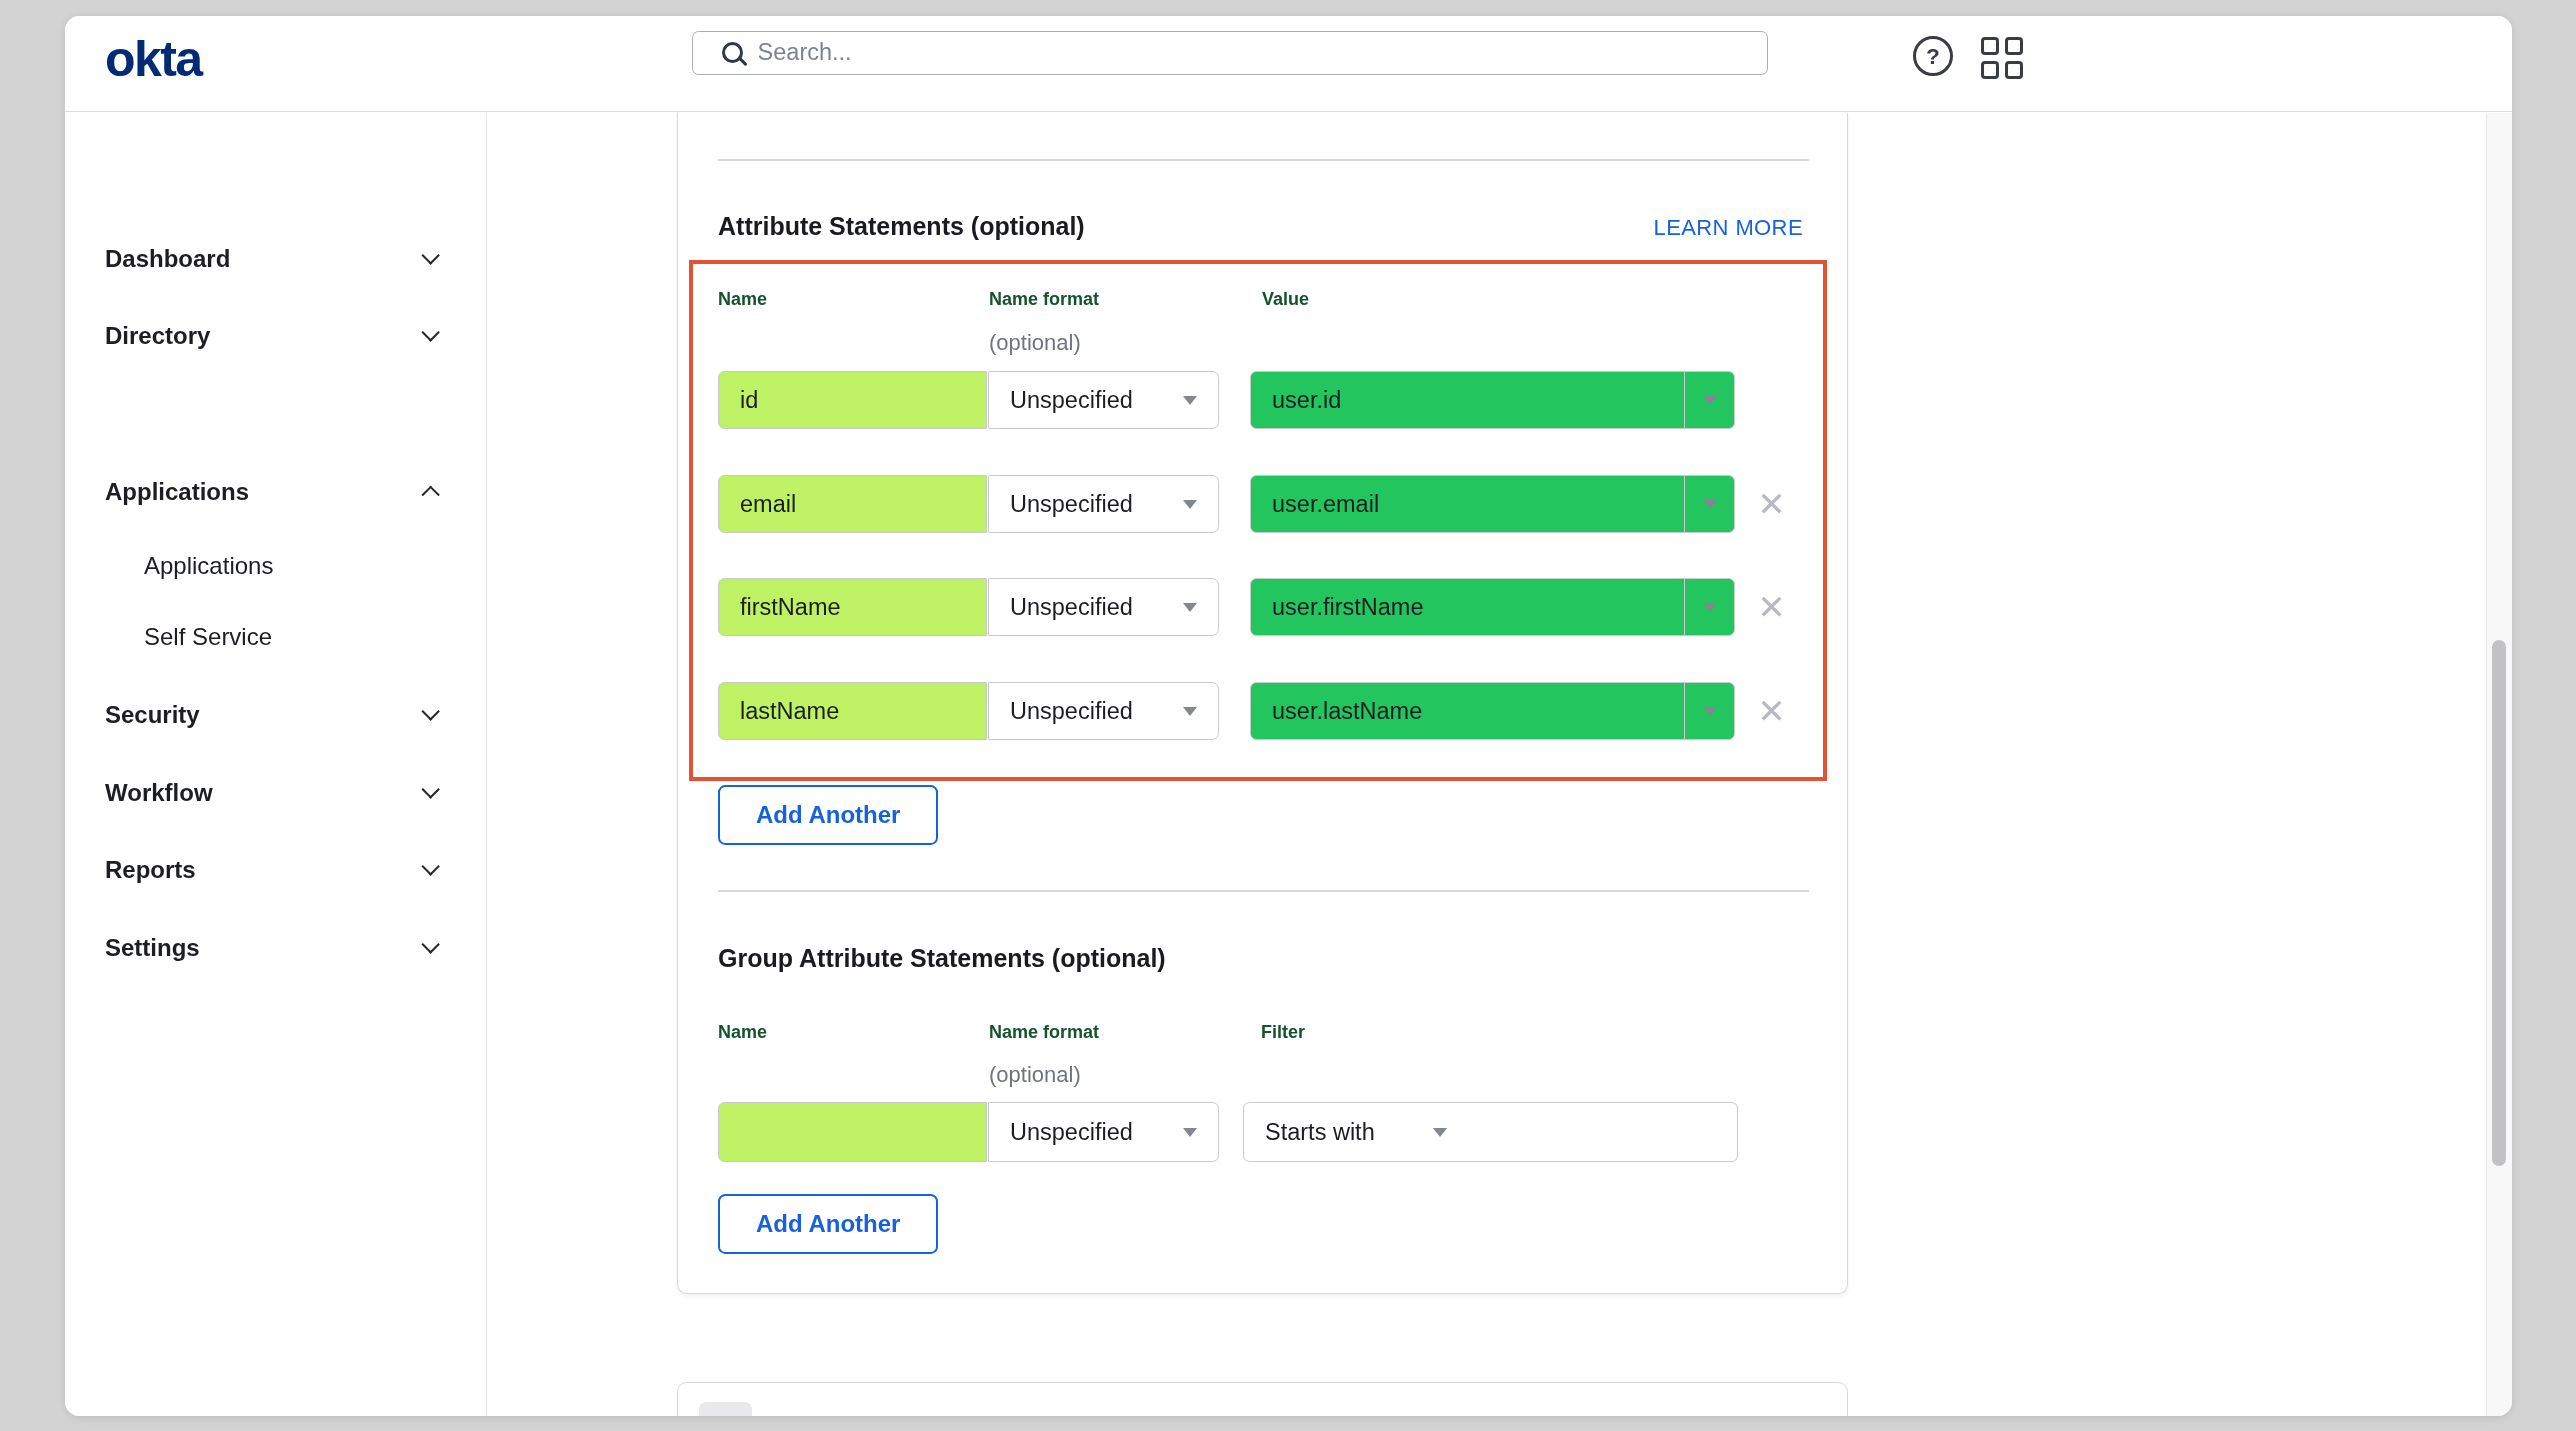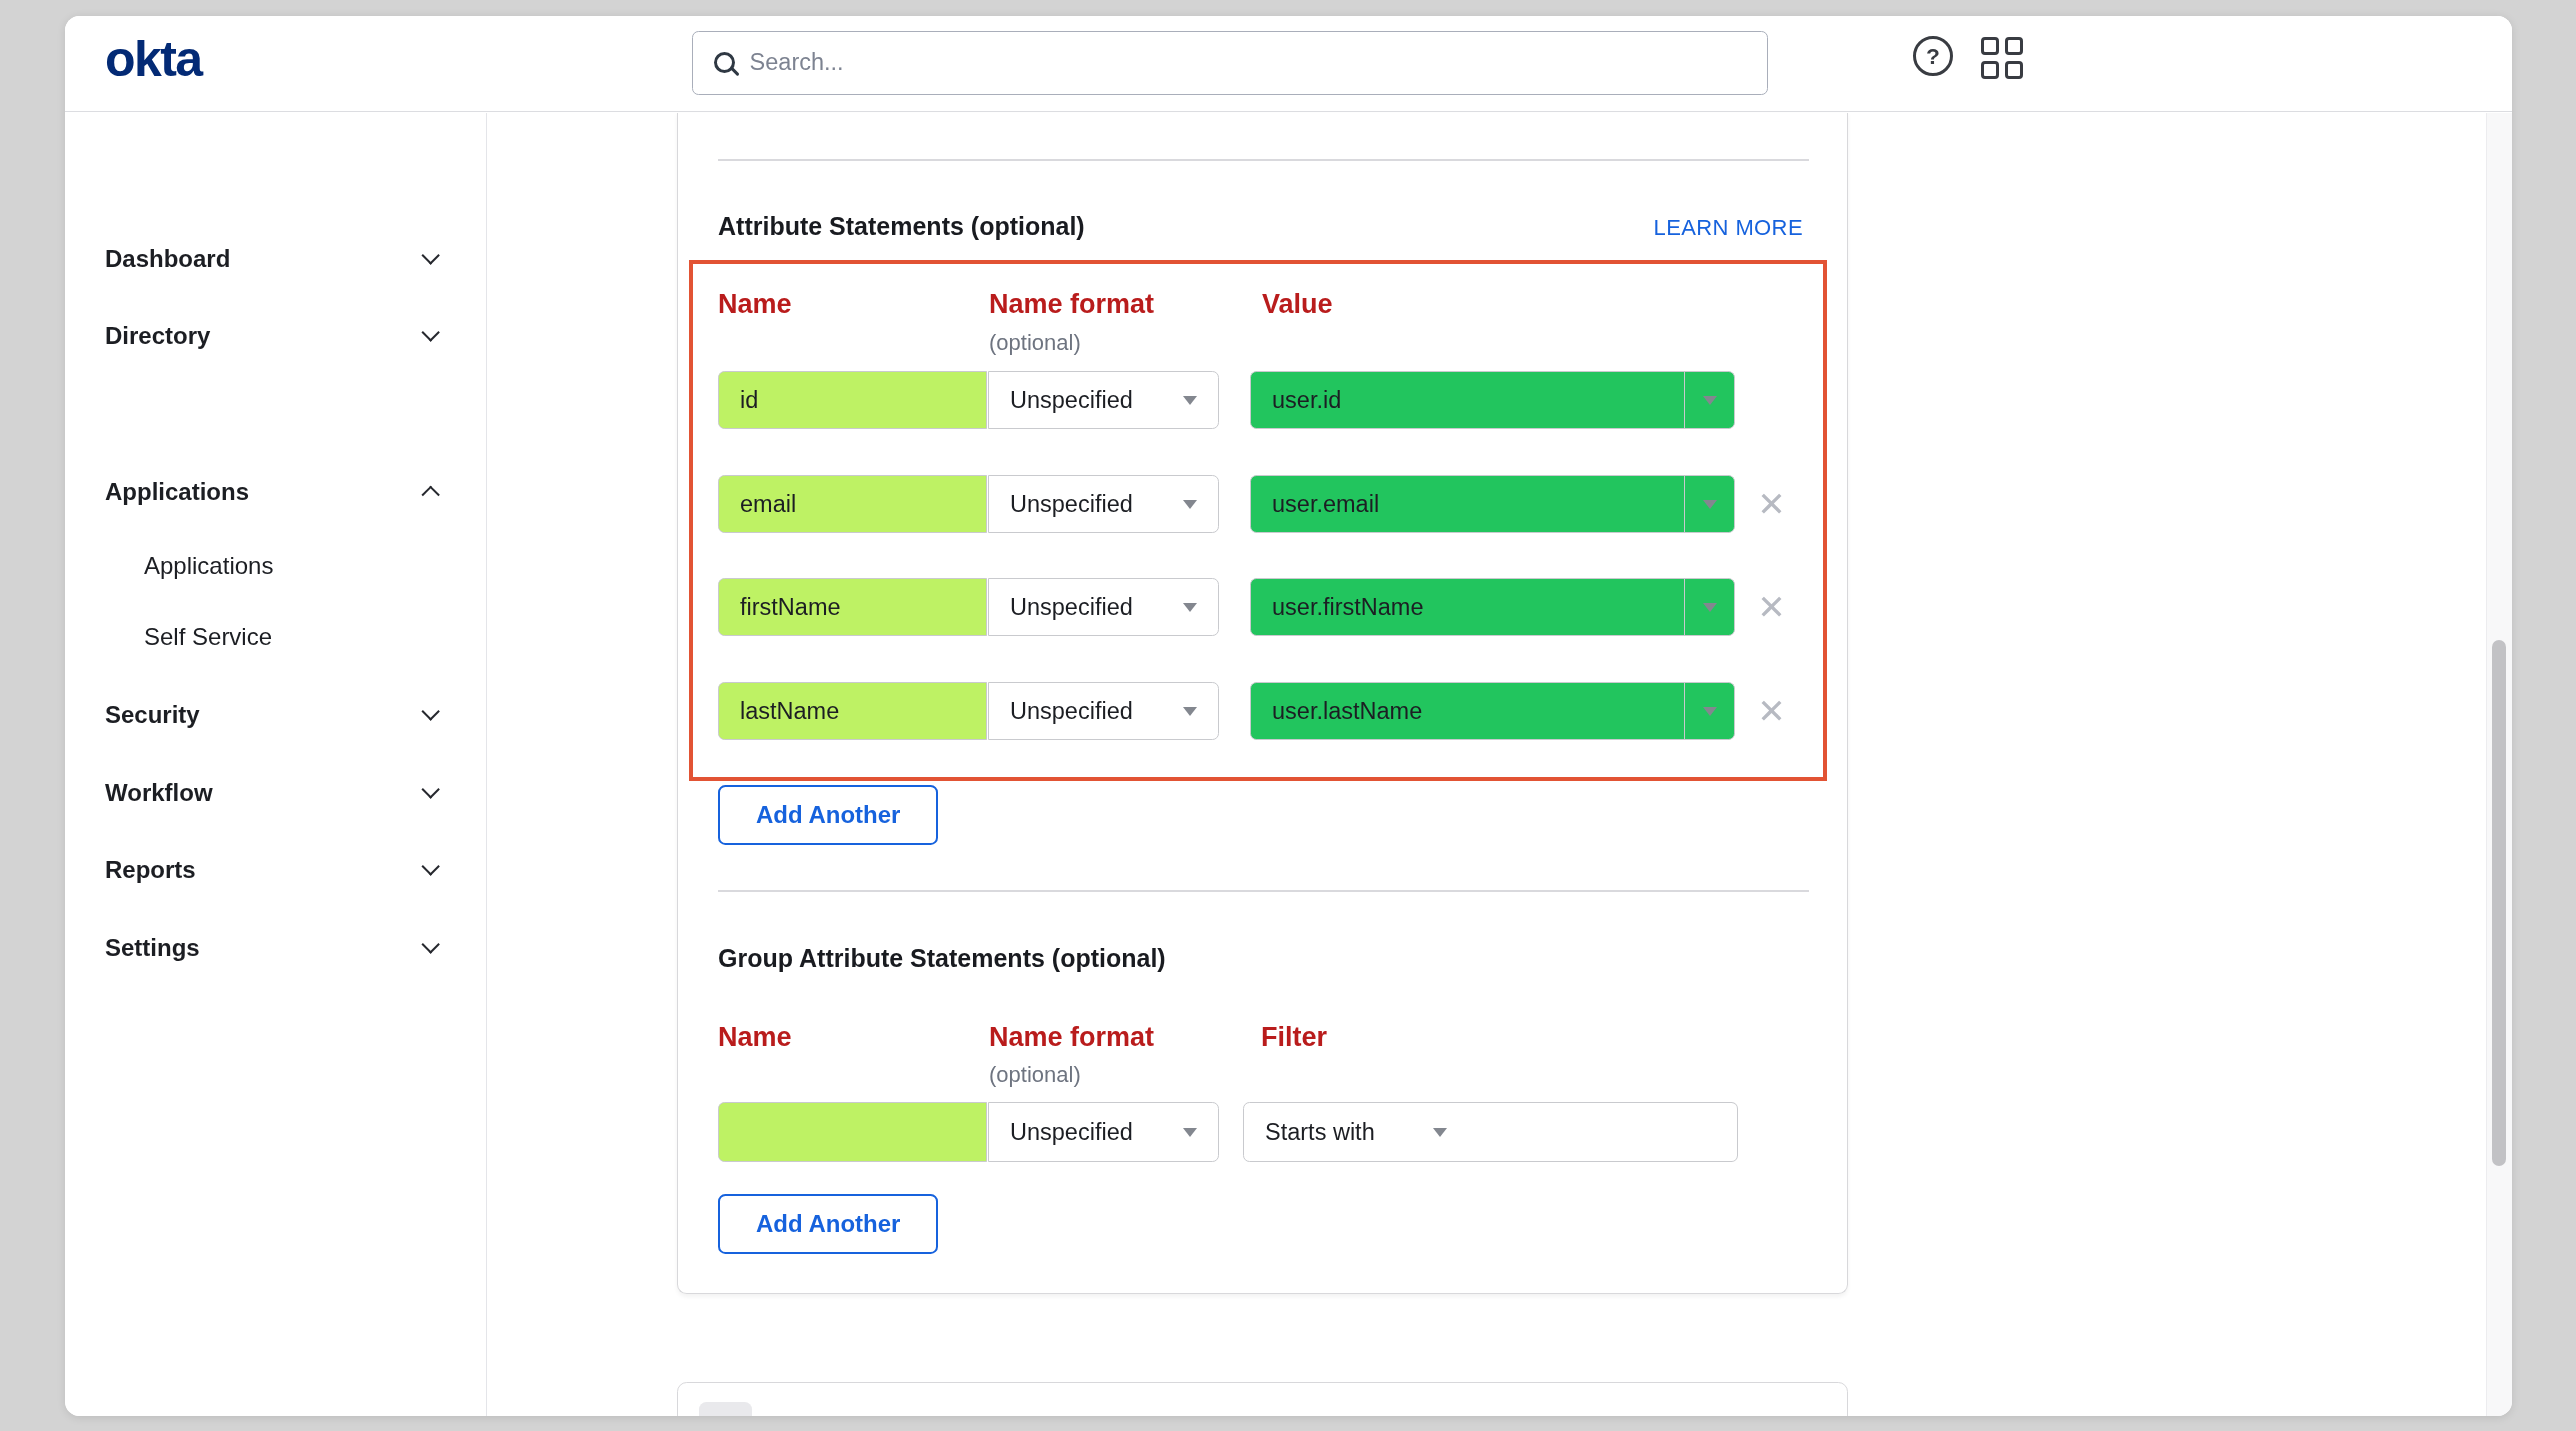--- a/index.html
+++ b/index.html
@@ -11,21 +11,21 @@
     -webkit-font-smoothing:antialiased;
   }
   .window{
     position:absolute;left:65px;top:16px;width:2447px;height:1400px;
     background:#ffffff;border-radius:14.6px;overflow:hidden;
     box-shadow:0 1.6px 8px rgba(0,0,0,.10);
   }
   
   .topbar{position:absolute;left:0;top:0;width:100%;height:95px;background:#fff;border-bottom:1.6px solid #dcdde1;z-index:10;}
   .logo{position:absolute;left:40px;top:19.4px;font-size:50px;font-weight:700;color:#032a75;letter-spacing:-1.6px;line-height:49px;cursor:pointer;}
-  .search{position:absolute;left:627px;top:14.6px;width:1076px;height:64px;border:1.6px solid #a9aeba;border-radius:6.5px;box-sizing:border-box;display:flex;align-items:center;background:#fff;cursor:text;}
+  .search{position:absolute;left:627px;top:14.6px;width:1076px;height:44px;border:1.6px solid #a9aeba;border-radius:6.5px;box-sizing:border-box;display:flex;align-items:center;background:#fff;cursor:text;padding-left:8px;}
   .mag{width:21px;height:21px;border:3.2px solid #2f3843;border-radius:50%;position:relative;margin-left:21px;box-sizing:border-box;flex:none;}
   .mag::after{content:"";position:absolute;width:9.7px;height:3.2px;background:#2f3843;transform:rotate(45deg);right:-8px;bottom:-3.2px;border-radius:1.6px;}
   .search-ph{margin-left:14.6px;font-size:23.5px;color:#7d8391;}
   .help{position:absolute;left:1848px;top:20px;width:40px;height:40px;border:3.2px solid #393c42;border-radius:50%;box-sizing:border-box;display:flex;align-items:center;justify-content:center;font-size:22.7px;font-weight:700;color:#393c42;cursor:pointer;}
   .gridicon{position:absolute;left:1916px;top:21px;width:42px;height:42px;display:grid;grid-template-columns:1fr 1fr;grid-template-rows:1fr 1fr;gap:5.7px;cursor:pointer;}
   .gridicon span{border:3.2px solid #393c42;border-radius:4px;box-sizing:border-box;}
   .account{position:absolute;left:1978px;top:9.7px;height:78px;display:flex;align-items:center;gap:24px;cursor:pointer;}
   .acct-text{text-align:center;font-size:24px;color:#212329;line-height:29px;}
   .chev{width:13px;height:13px;border-right:3.2px solid #26282e;border-bottom:3.2px solid #26282e;transform:rotate(45deg);display:inline-block;}
   .account .chev{margin-top:-6.5px;}
@@ -36,21 +36,21 @@
   .side-item .sp{flex:1;}
   .side-item .chev{width:11.3px;height:11.3px;border-width:0 2.8px 2.8px 0;border-style:solid;border-color:#26282e;margin-right:49px;margin-top:-4.9px;}
   .side-item .chev.up{transform:rotate(225deg);margin-top:6.5px;}
   
   .card{position:absolute;background:#fff;border:1.6px solid #d8d8db;box-sizing:border-box;}
   .main-card{left:612px;top:97px;width:1171px;height:1181px;border-top:none;border-radius:0 0 9.7px 9.7px;box-shadow:0 2.4px 4px rgba(0,0,0,.05);}
   .divider{position:absolute;left:40px;width:1091px;height:1.6px;background:#d9d9dd;}
   .sec-title{position:absolute;left:40px;font-size:25px;font-weight:700;color:#191b20;}
   .learn-more{position:absolute;right:44px;top:102px;font-size:22px;font-weight:500;letter-spacing:0.4px;color:#1662dd;cursor:pointer;}
   .red-box{position:absolute;left:11.3px;top:147px;width:1138px;height:521px;border:4px solid #e25334;box-sizing:border-box;}
-  .col-hdr{position:absolute;font-size:27px;font-weight:700;color:#b91c1c;}
+  .col-hdr{position:absolute;font-size:18px;font-weight:700;color:#14532d;}
   .col-note{position:absolute;font-size:22px;color:#6e7480;}
   .row{position:absolute;left:0;width:100%;height:58px;}
   .name-in{position:absolute;left:40px;width:269px;height:100%;border:1.6px solid #c9cace;border-radius:6.5px 0 0 6.5px;box-sizing:border-box;font-size:23.5px;color:#1c1e23;padding:0 8px 0 21px;outline:none;background:#bef264;font-family:"Liberation Sans",sans-serif;}
   .fmt-sel{position:absolute;left:310px;width:231px;height:100%;border:1.6px solid #c9cace;border-radius:0 6.5px 6.5px 0;box-sizing:border-box;display:flex;align-items:center;padding-left:21px;font-size:23.5px;color:#1c1e23;background:#fff;cursor:pointer;}
   .tri{width:0;height:0;border-left:7.3px solid transparent;border-right:7.3px solid transparent;border-top:9.7px solid #83878f;position:absolute;right:21px;top:50%;margin-top:-4px;}
   .val-sel{position:absolute;left:572px;width:485px;height:100%;border:1.6px solid #c9cace;border-radius:6.5px;box-sizing:border-box;display:flex;align-items:center;padding-left:21px;font-size:23.5px;color:#1c1e23;background:#22c55e;cursor:pointer;}
   .arrow-sec{position:absolute;right:0;top:0;width:49px;height:100%;border-left:1.6px solid #c9cace;}
   .arrow-sec .tri{right:50%;margin-right:-7.3px;}
   .x-btn{position:absolute;left:1074px;top:50%;margin-top:-19.4px;width:39px;height:39px;display:flex;align-items:center;justify-content:center;font-size:34px;color:#b7bac2;cursor:pointer;line-height:1;}
   .flt-sel{position:absolute;left:565px;width:223px;height:100%;border:1.6px solid #c9cace;border-radius:6.5px 0 0 6.5px;box-sizing:border-box;display:flex;align-items:center;padding-left:21px;font-size:23.5px;color:#1c1e23;background:#fff;cursor:pointer;}

